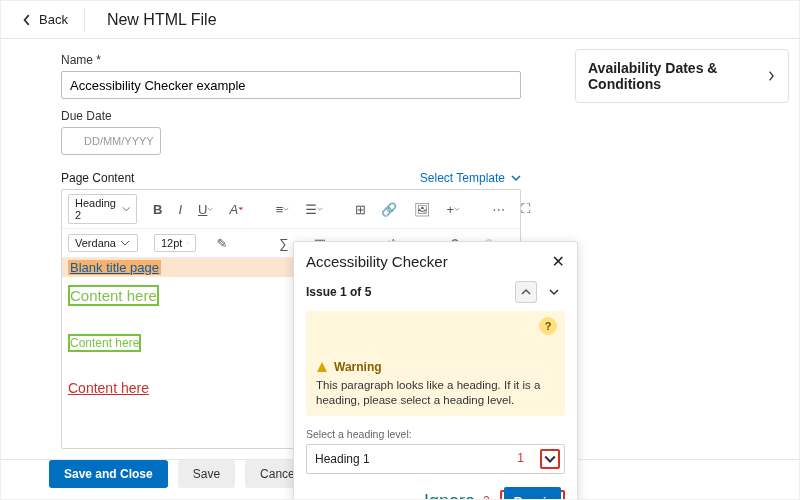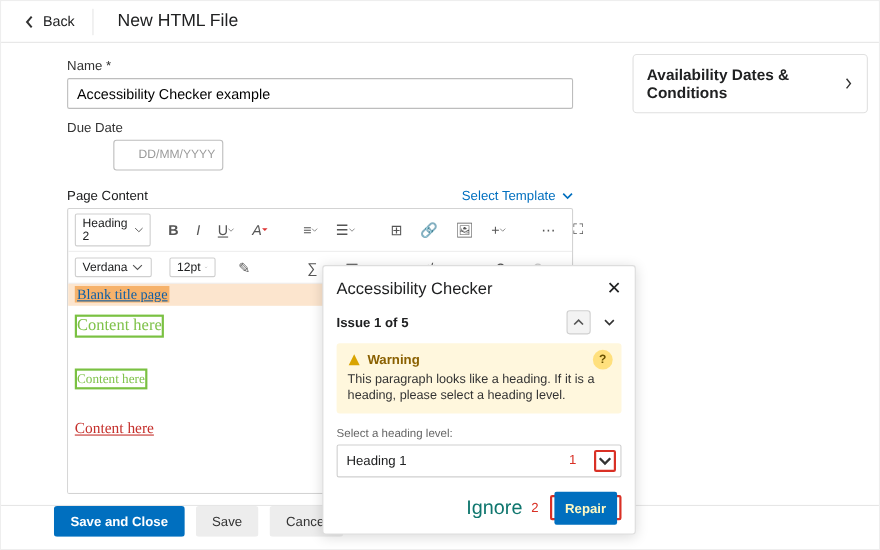--- a/index.html
+++ b/index.html
@@ -10,32 +10,32 @@
   .topbar-divider { width: 1px; height: 24px; background: #e6e6e6; margin: 0 4px 0 4px; }
   .pagetitle { font-size: 16px; font-weight: 400; margin-left: 18px; }
 
   .body { display: flex; height: 420px; position: relative; }
   .main { flex: 1; padding: 10px 10px 0 60px; position: relative; overflow: hidden; }
   .sidecol { width: 230px; padding: 10px 10px 0 6px; }
 
   label.fieldlabel { font-size: 12px; color: #333; display: block; margin-bottom: 4px; margin-top: 4px;}
   .req::after { content: " *"; }
   input.text { width: 460px; height: 28px; padding: 4px 8px; border: 1px solid #bdbdbd; border-radius: 2px; font-size: 13px;}
-  .dateinput { width: 100px; height: 28px; border: 1px solid #bdbdbd; border-radius: 3px; display: flex; align-items: center; padding: 0 16px; gap: 6px; color:#9a9a9a; font-size: 11px; margin-left: 42px;}
+  .dateinput { width: 100px; height: 28px; border: 1px solid #bdbdbd; border-radius: 3px; display: flex; align-items: center; padding: 0 16px; gap: 6px; color:#9a9a9a; font-size: 11px;}
 
   .pagecontent-row { display: flex; justify-content: space-between; align-items: center; width: 460px; margin-top: 16px; margin-bottom: 4px;}
   .pagecontent-label { font-size: 12px;}
   .select-template { color:#006fbf; font-size: 12px; display: flex; align-items:center; gap:6px; cursor:pointer;}
 
   .editor { width: 460px; border: 1px solid #d3d3d3; border-radius: 2px; }
   .tbrow { display: flex; align-items: center; padding: 4px 6px; gap: 16px; border-bottom: 1px solid #eee; }
   .tbrow .sel { border: 1px solid #cfcfcf; border-radius: 2px; font-size: 11px; padding: 2px 6px; display: flex; align-items:center; gap:4px; background:#fff;}
   .tbbtn { width: 20px; height: 20px; display:flex; align-items:center; justify-content:center; font-size:13px; color:#555; cursor:pointer;}
   .tbgap { width:10px;}
-  .editor-body { position: relative; min-height: 190px; padding: 0; background:#fff;font-family:Liberation Serif, serif;}
+  .editor-body { position: relative; min-height: 190px; padding: 0; background:#fff;}
   .editor-body .line { padding-left: 6px; }
   .hl-green { border: 2px solid #7ac142; display:inline-block; }
   .hl-text { color:#7fc24a; font-size:15px;}
   .title-line { background: #f6b26b55; padding: 2px 0 2px 6px; }
   .title-line span { color:#0d5ea6; text-decoration: underline; background:#f6b26b; padding:0 2px;}
   .content-under { color:#c5302c; text-decoration: underline; font-size:14px; margin-left:6px; display:inline-block;}
 
   
   .card { border: 1px solid #e0e0e0; border-radius: 4px; padding: 10px 12px; background:#fff;}
   .card-title-row { display:flex; justify-content:space-between; align-items:center;}
@@ -54,21 +54,21 @@
 
   
   .ac-pop { position:absolute; left:292px; top:240px; width:285px; background:#fff; border:1px solid #ddd; border-radius:3px; box-shadow:0 2px 12px rgba(0,0,0,0.15); z-index:10;}
   .ac-head { display:flex; justify-content:space-between; align-items:center; padding:10px 12px 6px 12px;}
   .ac-title { font-size:15px; font-weight:400;}
   .ac-row { display:flex; align-items:center; padding: 4px 12px 8px 12px; gap:6px;}
   .ac-count { font-size:12px; font-weight:700;}
   .nav-btn { width:22px;height:22px;border:1px solid #cfcfcf;border-radius:3px;display:flex;align-items:center;justify-content:center;font-size:11px;background:#f3f3f3; cursor:pointer;}
   .nav-btn2 { width:22px;height:22px;display:flex;align-items:center;justify-content:center;font-size:11px; cursor:pointer;}
   .ac-warning { margin:0 12px 6px 12px; padding:8px 10px; background:#fff7dd; border-radius:3px; position:relative;}
-  .warn-head { font-size:12px; font-weight:700; color:#8a6000; display:flex; align-items:center; gap:6px; margin-bottom:4px;}
+  .warn-head { font-size:12px; font-weight:700; color:#8a6000; display:flex; align-items:center; gap:6px; margin-bottom:4px;margin-top:41px;}
   .warn-body { font-size:11.5px; color:#333; line-height:1.3;}
   .help-badge { position:absolute; right:8px; top:6px; width:18px;height:18px;border-radius:50%;background:#ffe07d;display:flex;align-items:center;justify-content:center;font-size:11px;font-weight:700;color:#6b5300; cursor:pointer;}
 
   .ac-field { padding:6px 12px 8px 12px;}
   .ac-field-label { font-size:10.5px; color:#666; margin-bottom:4px;}
   .ac-select { border:1px solid #cfcfcf; border-radius:2px; height:30px; display:flex; align-items:center; justify-content:space-between; padding:0 4px 0 8px; font-size:12px; position:relative;}
   .red-box { border:2px solid #d93025; padding:2px; border-radius:2px; display:flex; align-items:center; justify-content:center;}
   .red-num { position:absolute; right:40px; top:6px; color:#d93025; font-size:12px;}
   .ac-footer { padding:8px 12px 12px 12px; display:flex; justify-content:flex-end; align-items:center; gap:8px;}
   .ignore { font-size:18px; color:#0f766e; cursor:pointer;}

